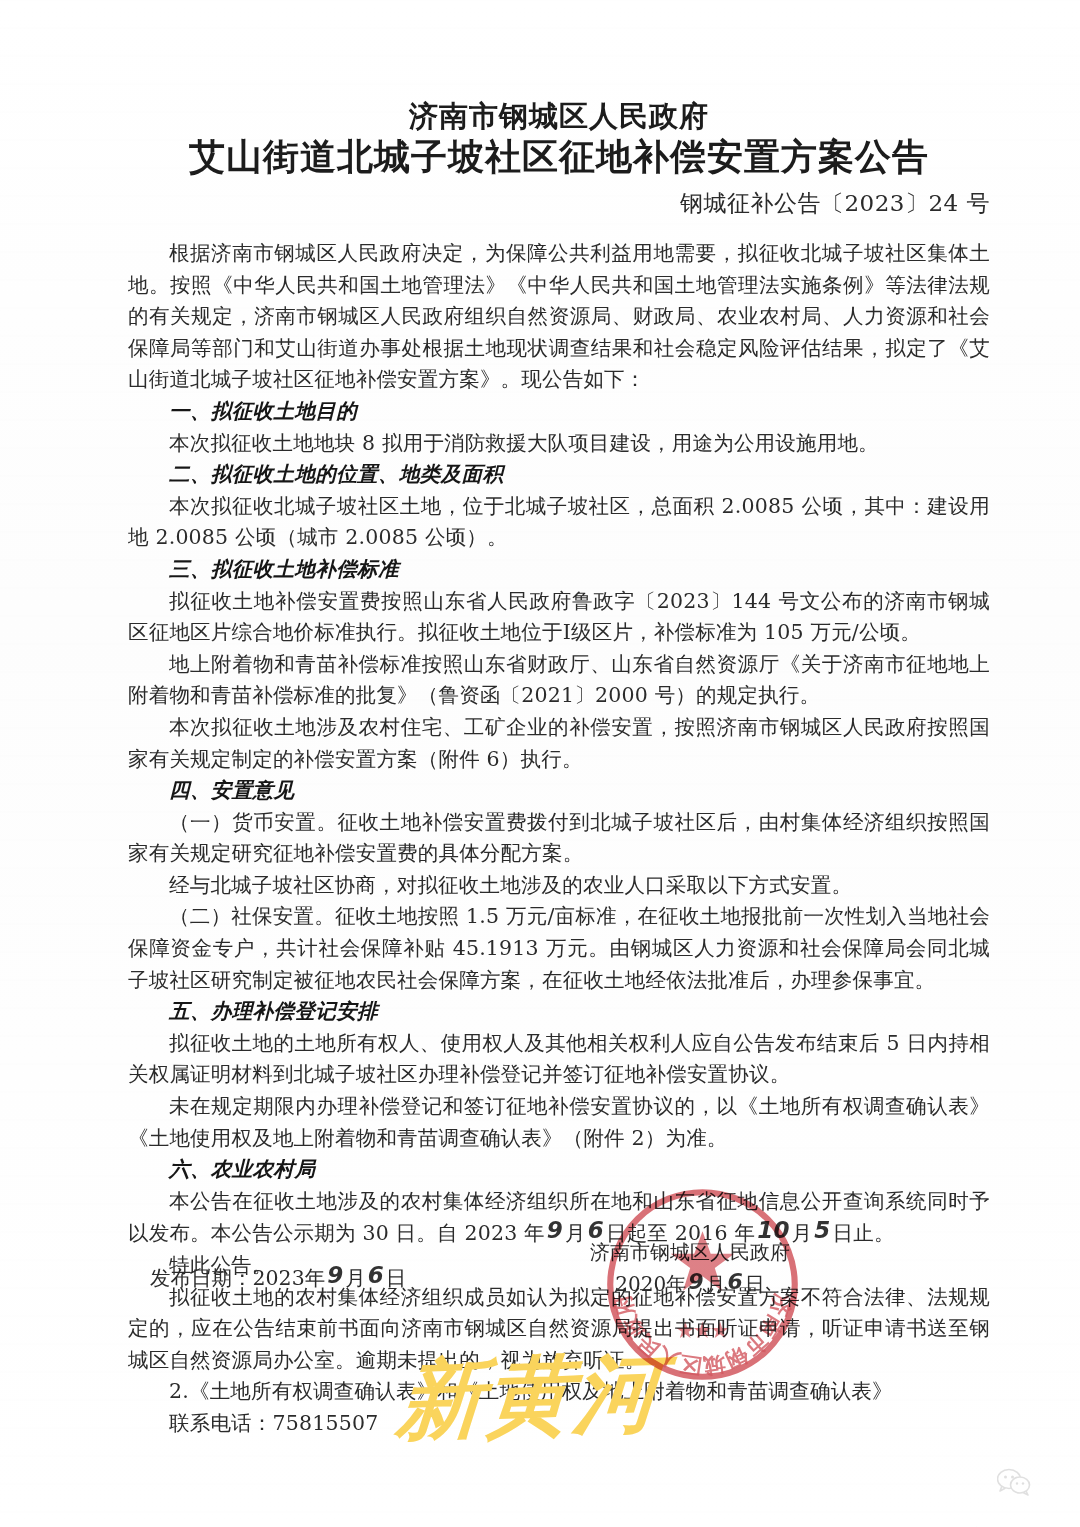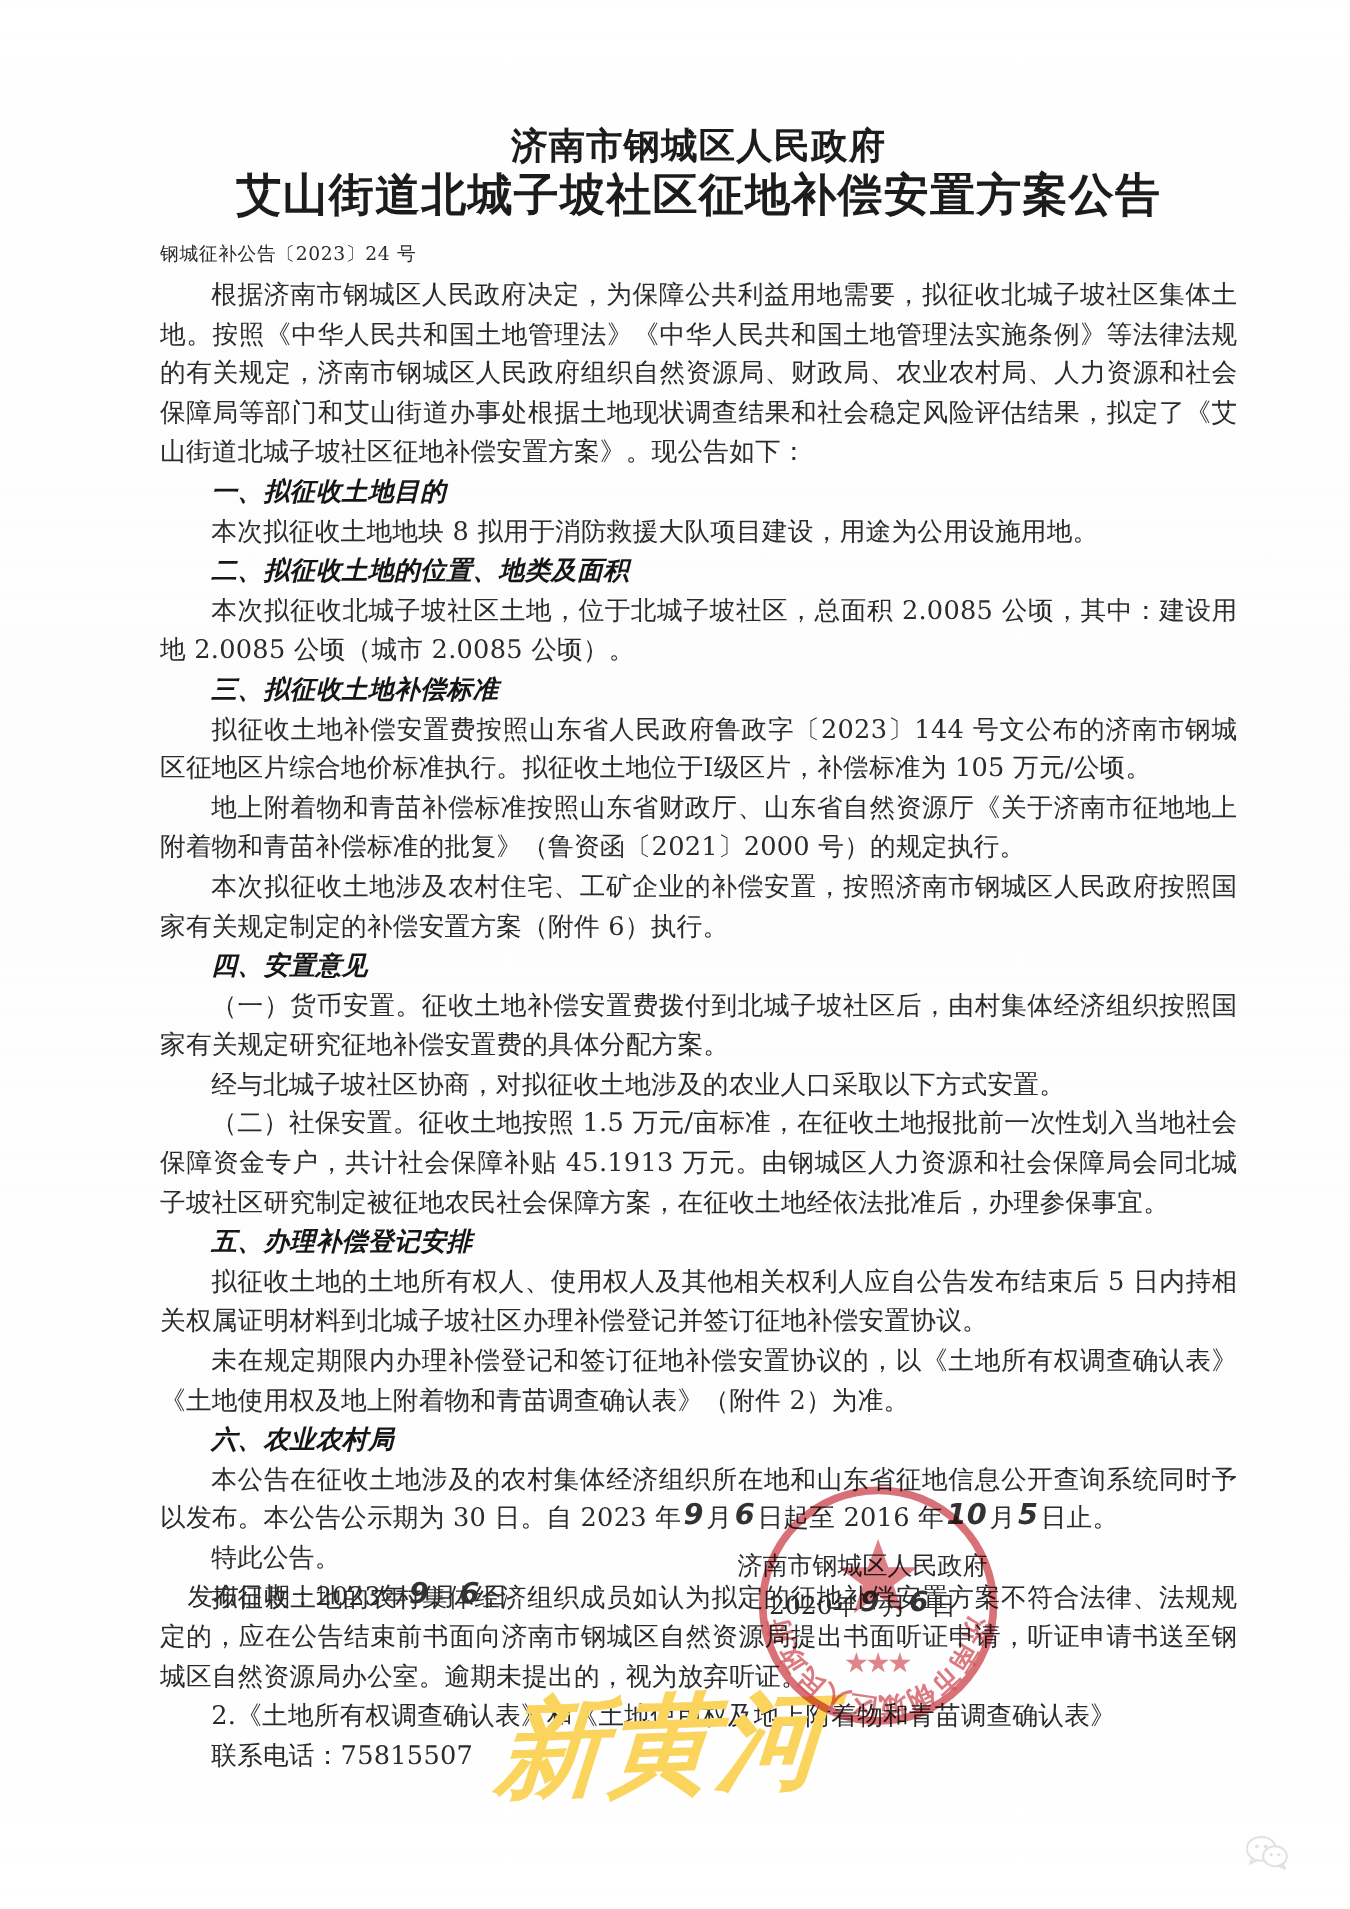--- a/index.html
+++ b/index.html
@@ -52,25 +52,25 @@
     font-family: "DejaVu Serif", "Liberation Serif", serif;
     font-weight: bold;
     font-size: 29px;
     line-height: 40px;
     letter-spacing: 1px;
     color: #1c1c1c;
   }
   .title-line.l2 { font-size: 36px; }
 
   .docnum {
-    text-align: left;
-    font-size: 15px;
+    text-align: right;
+    font-size: 23px;
     line-height: 30px;
     margin-top: 12px;
-    margin-bottom: 2px;
+    margin-bottom: 20px;
     letter-spacing: .5px;
     color: #2a2a2a;
   }
 
   p.body-para {
     font-size: 20.5px;
     line-height: 31.6px;
     margin: 0;
     text-align: justify;
     text-justify: inter-ideograph;

